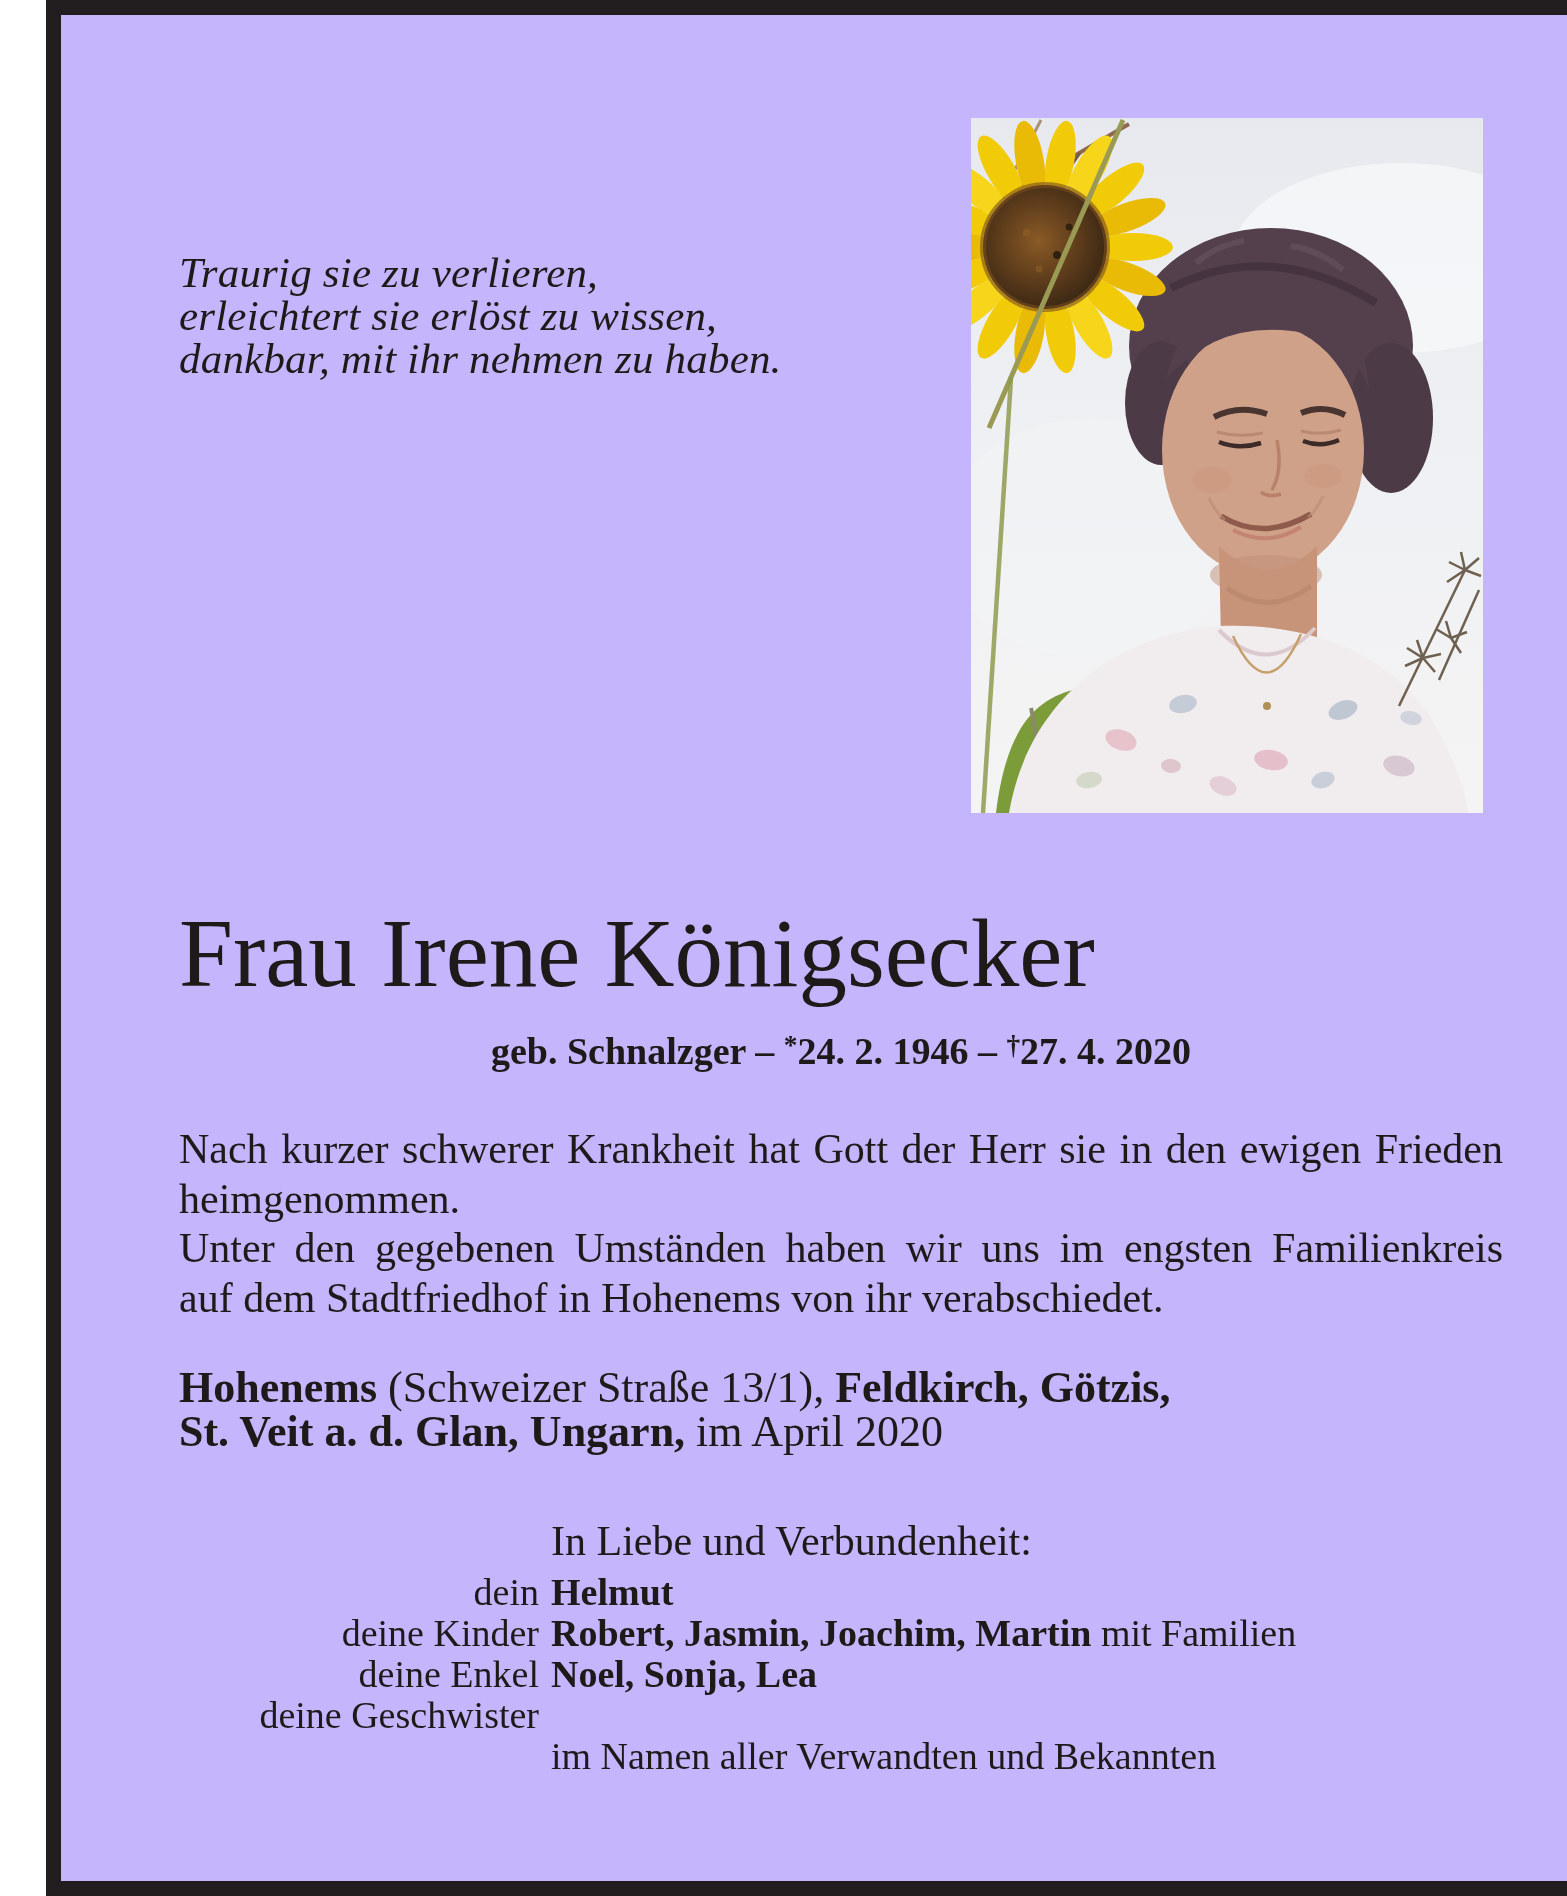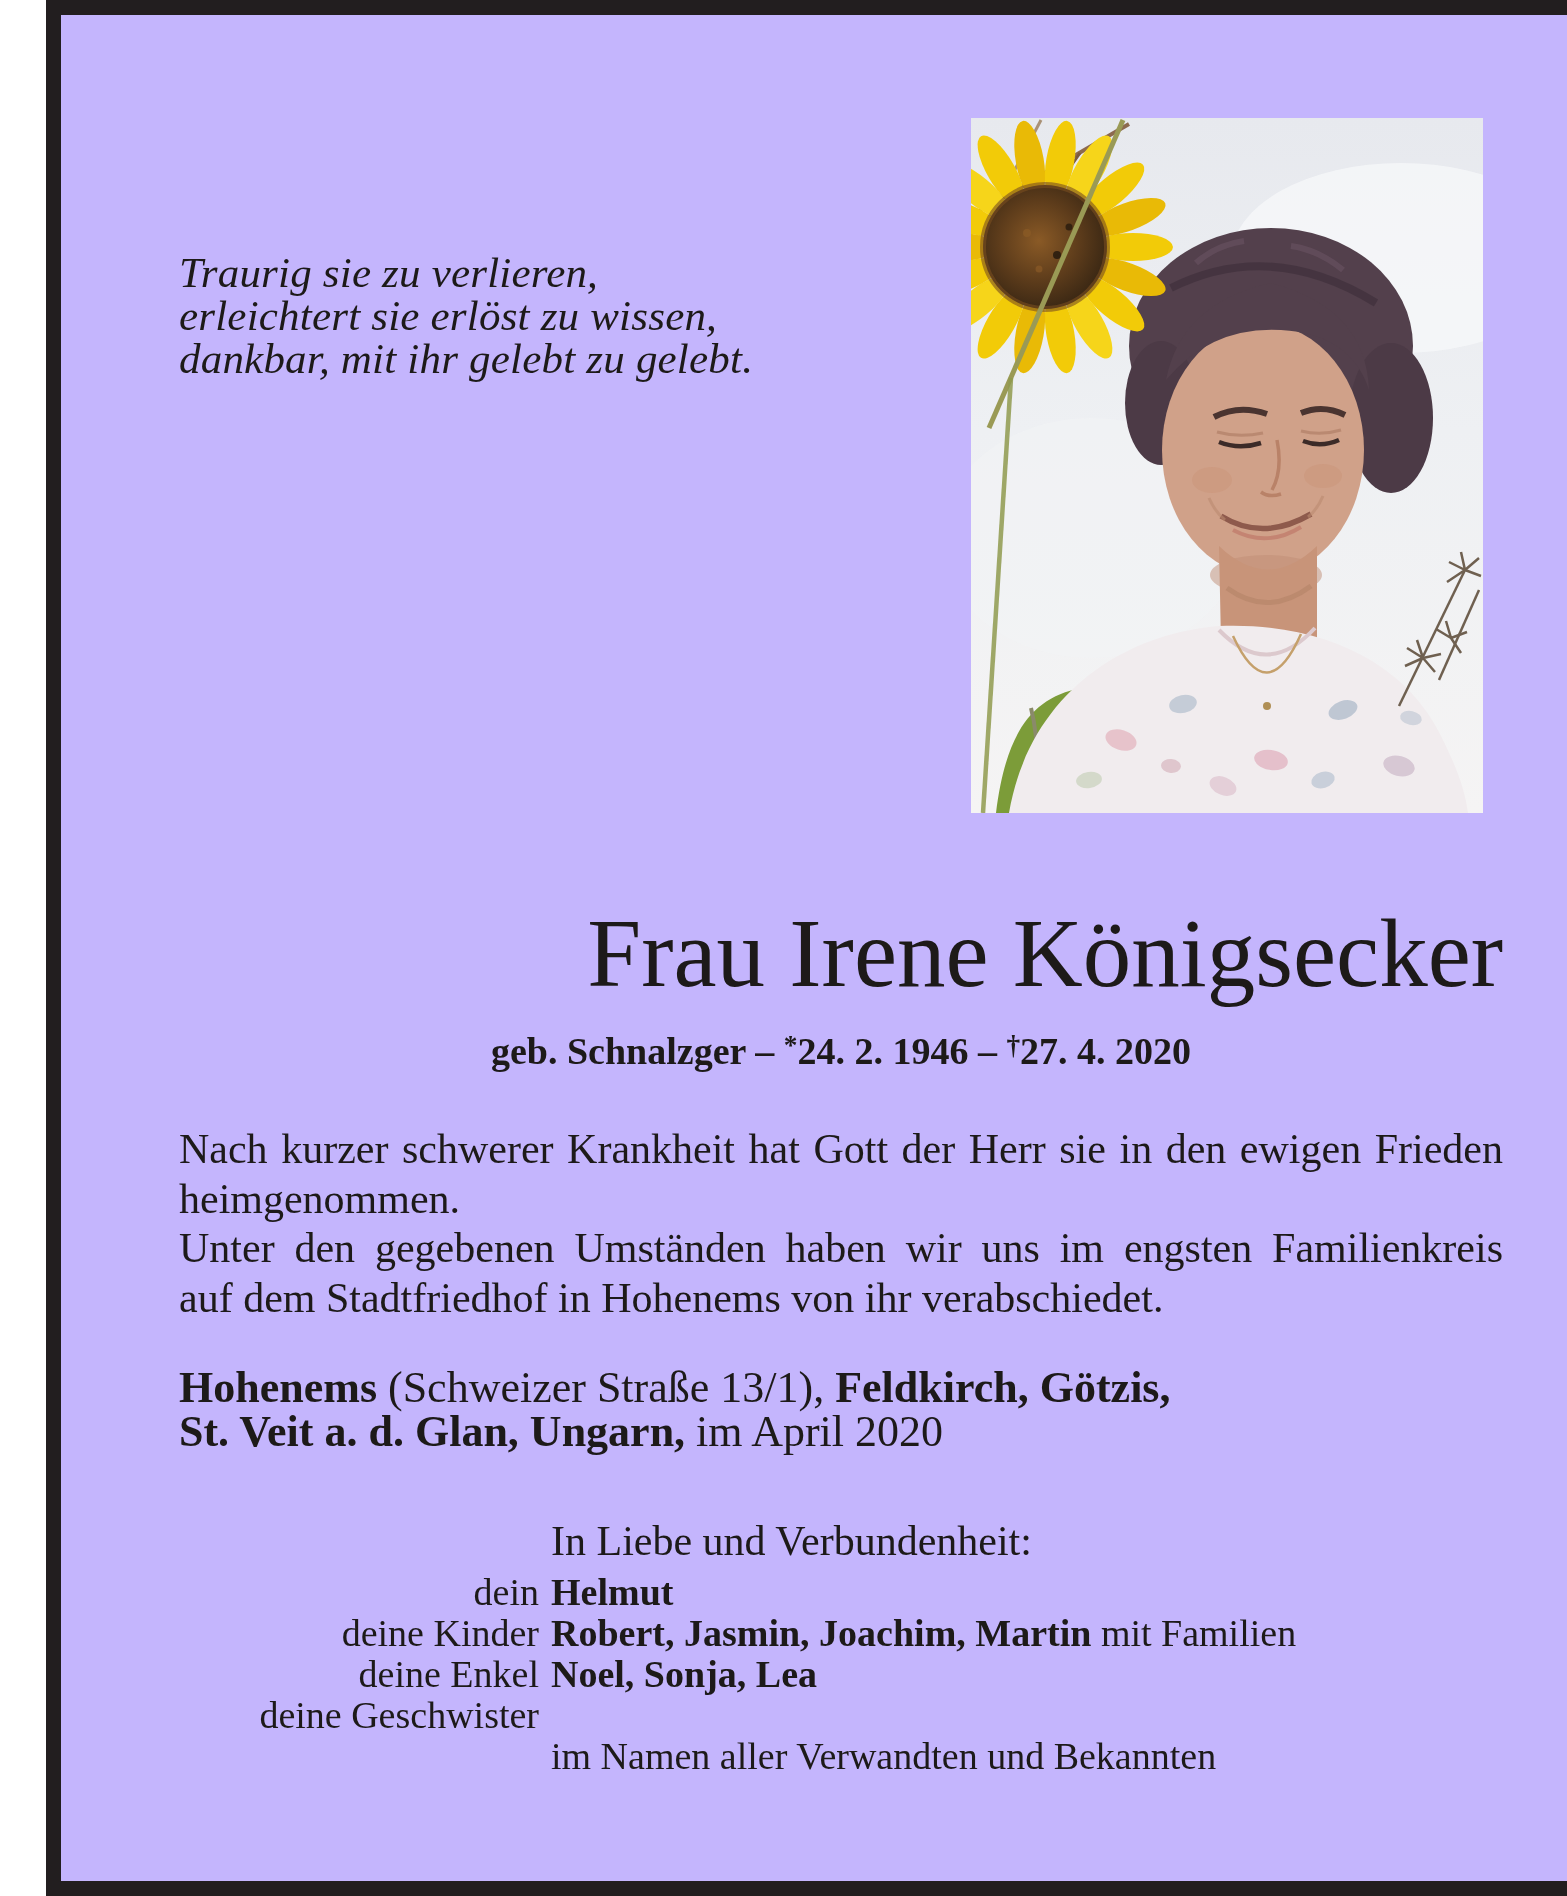--- a/index.html
+++ b/index.html
@@ -25,21 +25,21 @@
     left:910px;top:103px;width:512px;height:695px;
   }
   .photo svg{display:block;width:512px;height:695px;}
   .intro{
     left:118px;top:720px;width:585px;
     font-size:40px;line-height:54px;
   }
   .intro .justline{display:flex;justify-content:space-between;}
   .title{
     left:118px;top:889px;width:1324px;
-    text-align:right;
+    text-align:left;
     font-size:97px;line-height:100px;
     white-space:nowrap;
   }
   .subtitle{
     left:118px;top:1005px;width:1324px;
     text-align:center;
     font-weight:bold;
     font-size:38px;line-height:50px;
     white-space:nowrap;
   }
@@ -71,21 +71,21 @@
   .fnames b{font-weight:bold;}
 </style>
 </head>
 <body>
 
 <div class="page">
 
   <div class="abs quote">
     <div>Traurig sie zu verlieren,</div>
     <div>erleichtert sie erlöst zu wissen,</div>
-    <div>dankbar, mit ihr gelebt zu gelebt.</div>
+    <div>dankbar, mit ihr nehmen zu haben.</div>
   </div>
 
   <div class="abs photo" aria-label="Portrait einer Frau mit kurzen dunklen Haaren in geblümter Bluse neben einer großen Sonnenblume">
     <svg viewBox="0 0 512 695" xmlns="http://www.w3.org/2000/svg">
       <defs>
         <linearGradient id="sky" x1="0" y1="0" x2="0" y2="1">
           <stop offset="0" stop-color="#e7e9ee"></stop>
           <stop offset="0.45" stop-color="#eef0f3"></stop>
           <stop offset="1" stop-color="#f5f4f4"></stop>
         </linearGradient>

